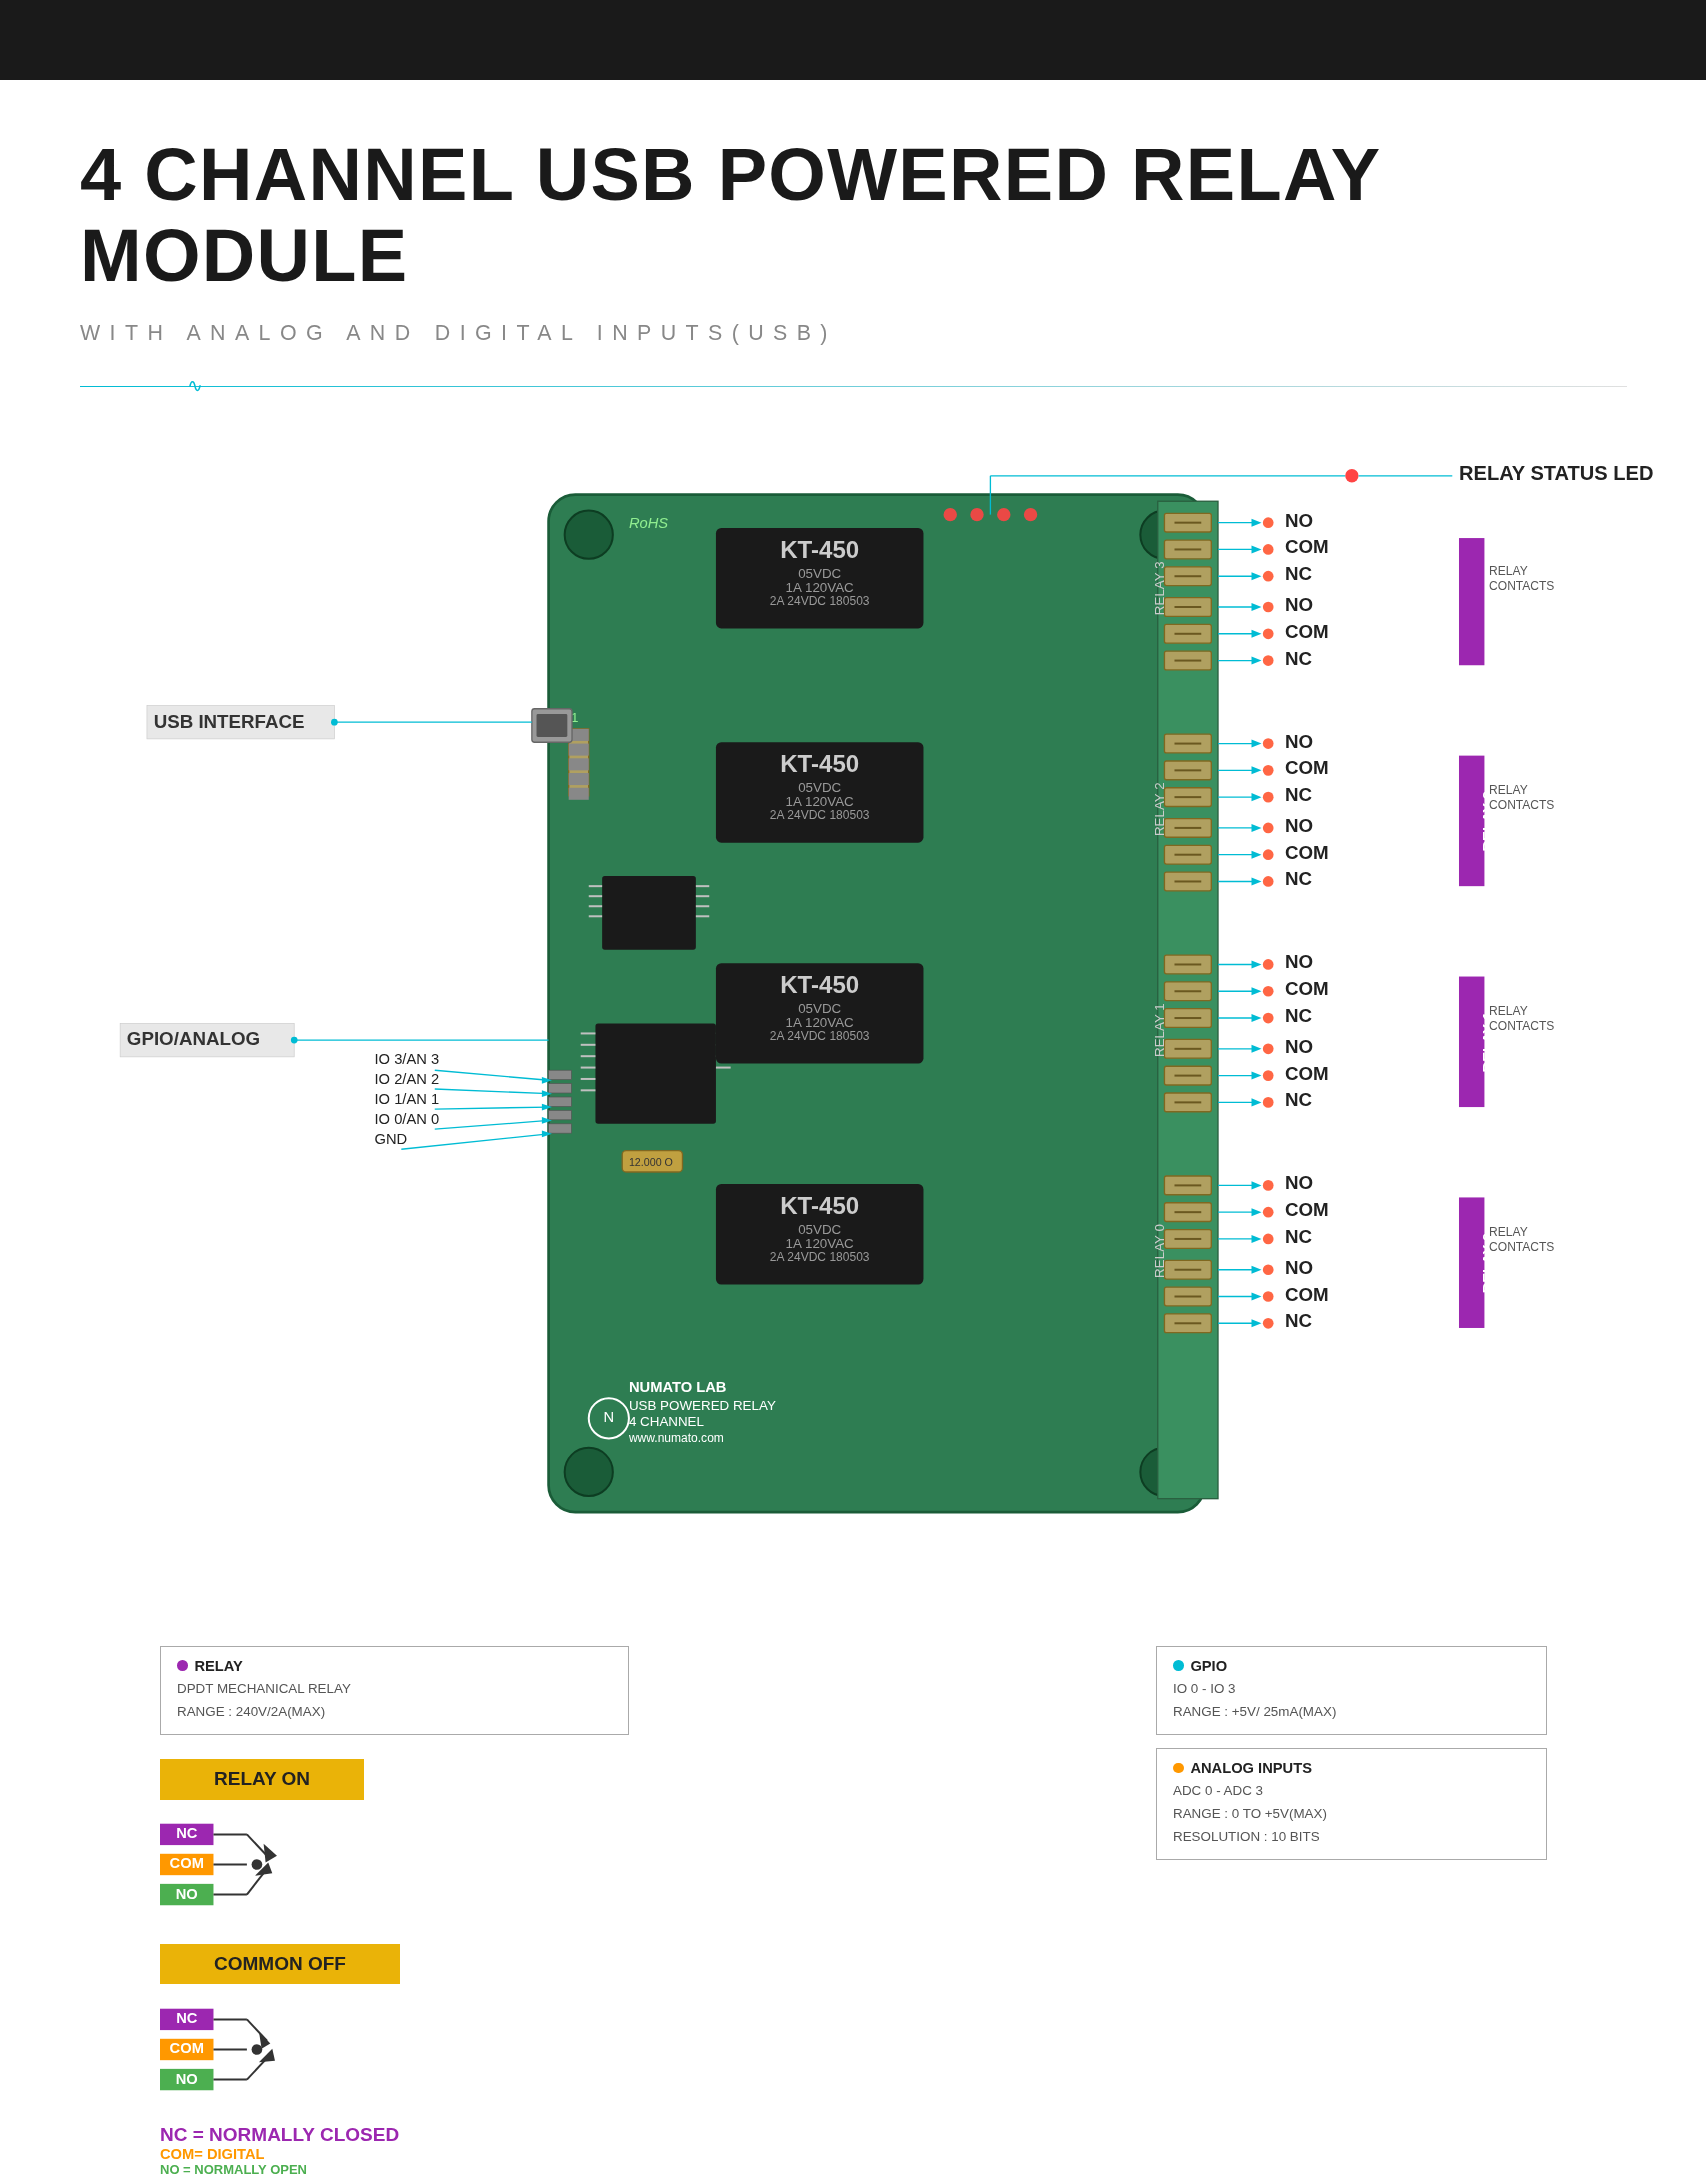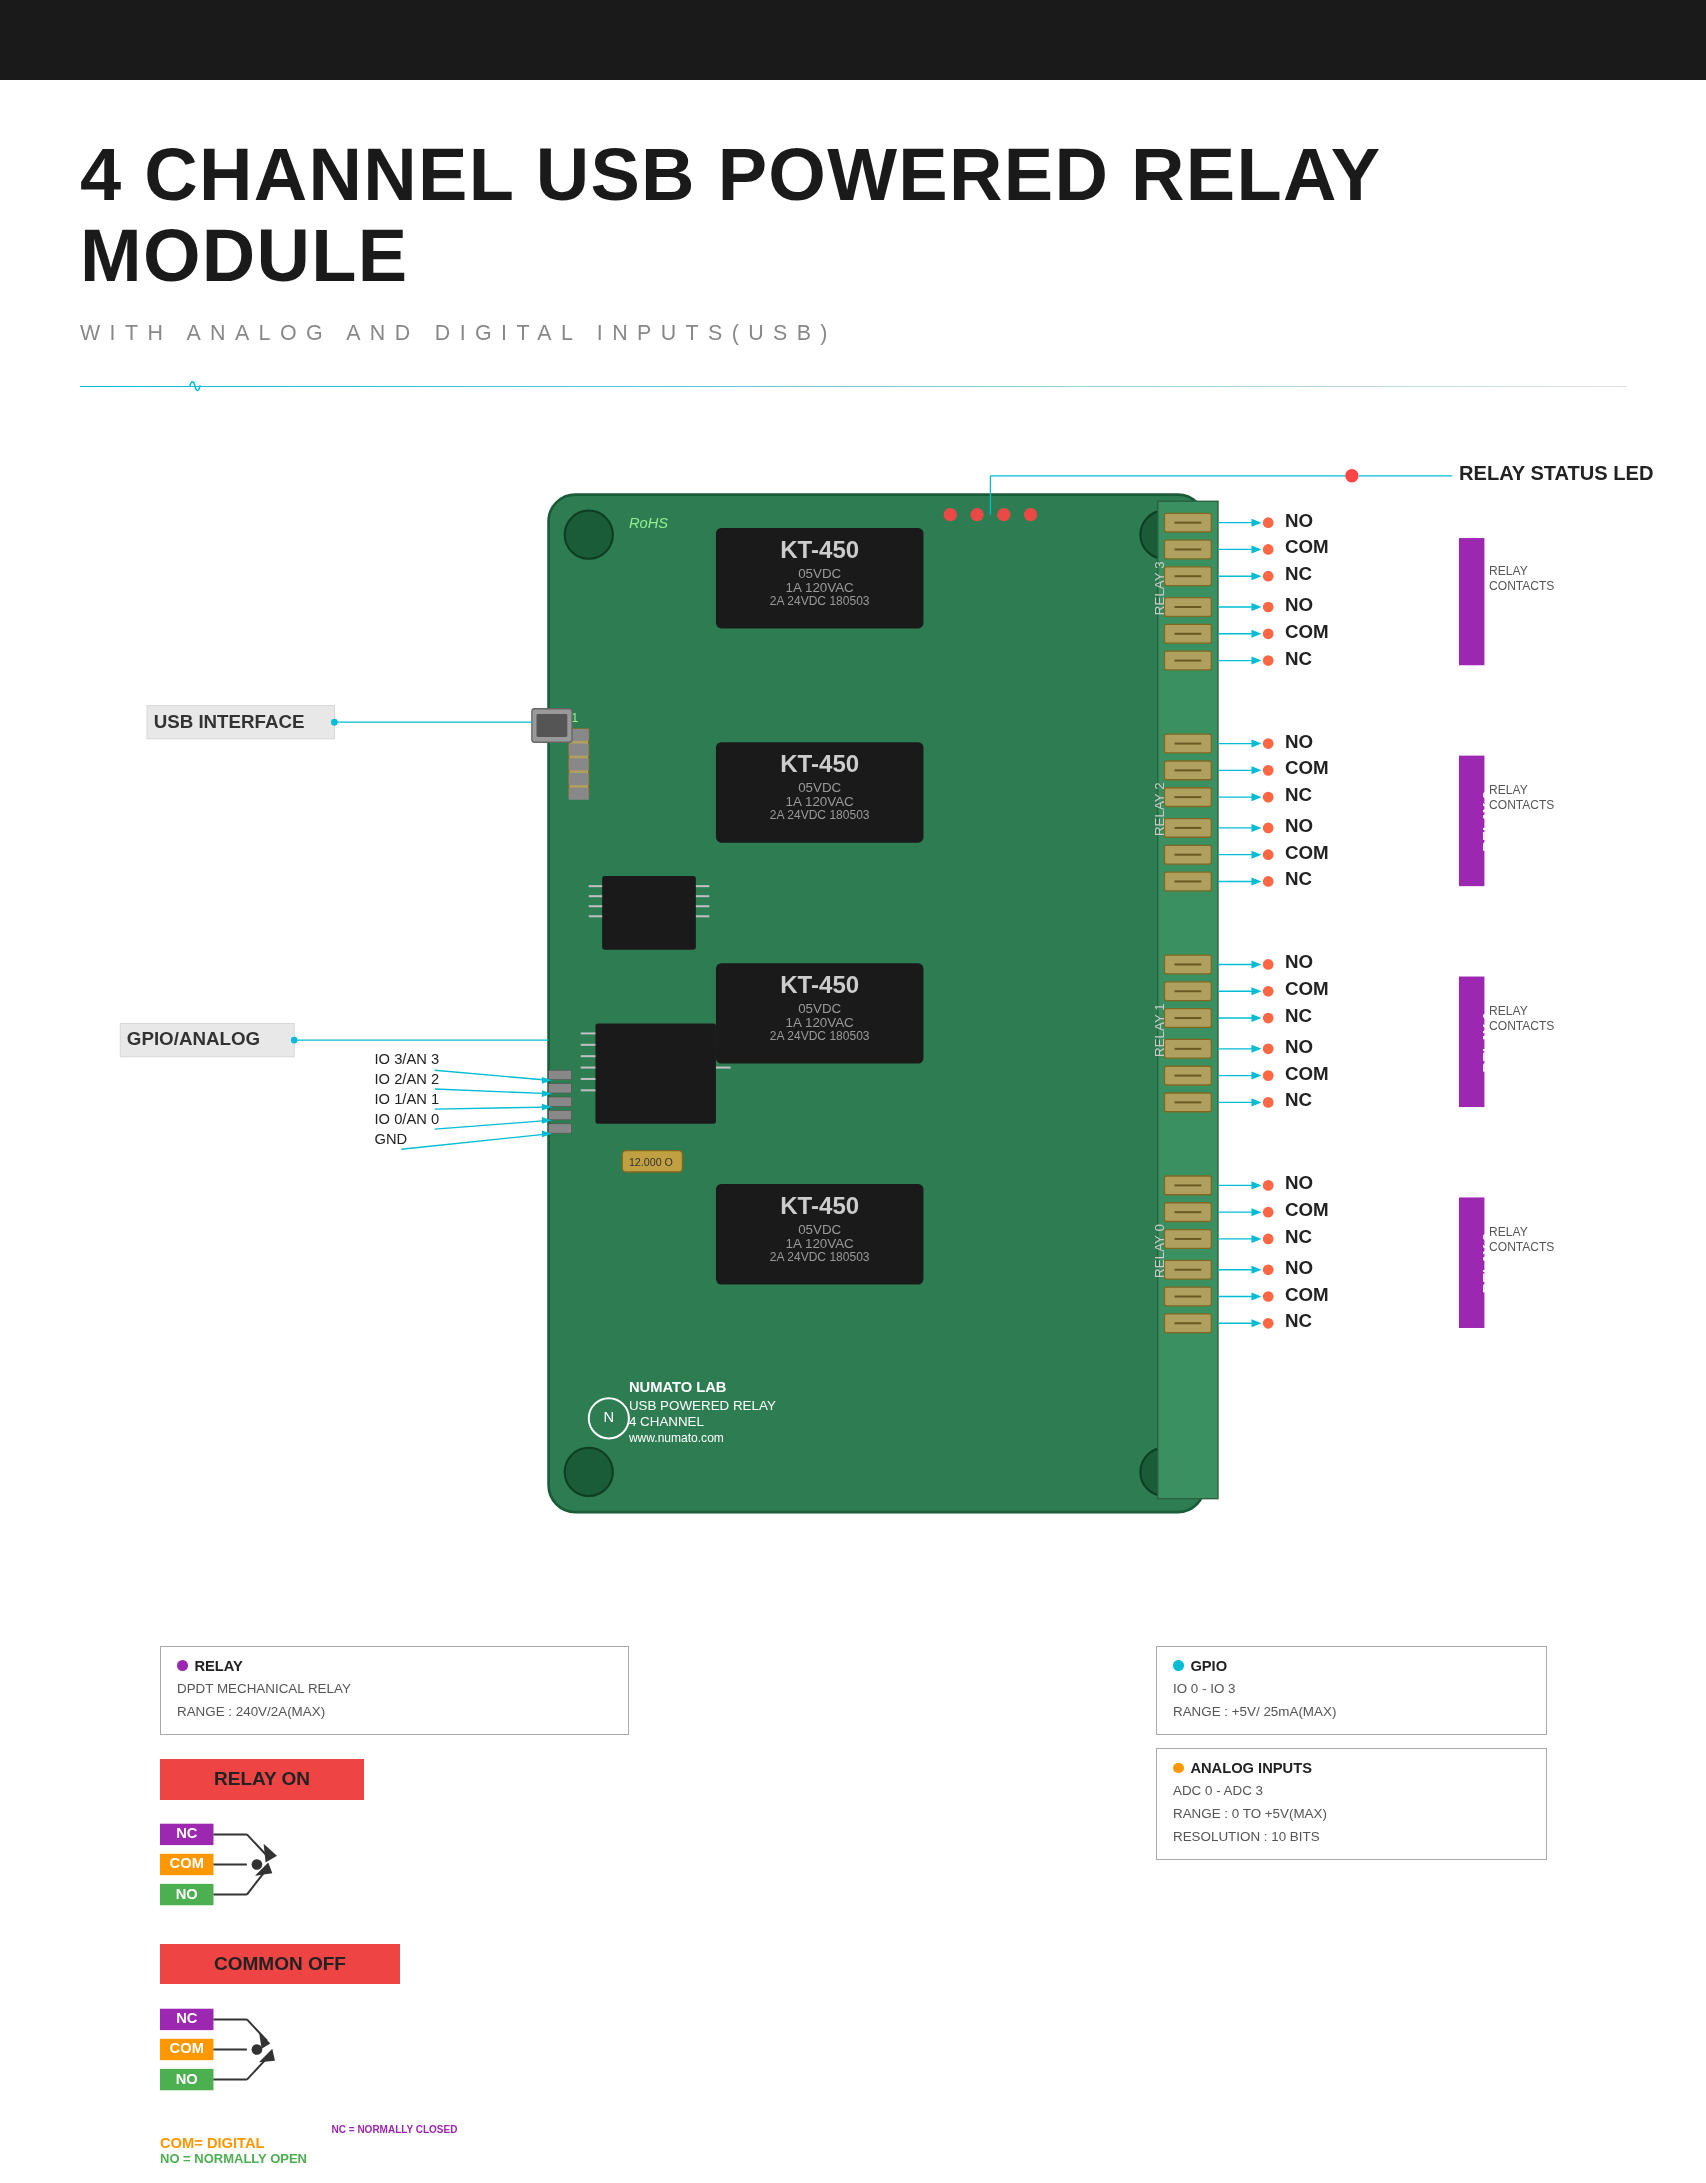--- a/index.html
+++ b/index.html
@@ -125,21 +125,21 @@
       color: #222;
     }
 
     .legend-item p {
       font-size: 13.4px;
       color: #555;
       line-height: 1.7;
     }
 
     .on-off-indicator {
-      background: #ef4444;
+      background: #eab308;
       text-align: center;
       padding: 9.4px 54px;
       font-size: 19px;
       font-weight: bold;
       color: #222;
       margin: 10.7px 0;
       display: inline-block;
     }
 
     .nc-com-no-diagram {
@@ -557,21 +557,21 @@
           <rect x="0" y="100" width="80" height="32" fill="#4caf50"></rect>
           <text x="40" y="122" fill="white" font-size="22" font-weight="bold" text-anchor="middle">NO</text>
           <line x1="80" y1="116" x2="130" y2="116" stroke="#333" stroke-width="3"></line>
           <line x1="130" y1="116" x2="160" y2="84" stroke="#333" stroke-width="3"></line>
           <polygon points="148,90 168,70 172,88" fill="#333"></polygon>
         </svg>
       </div>
 
       
       <div style="margin-top: 13.4px;">
-        <p style="color: #9c27b0; font-size: 10px; font-weight: bold; text-align: center;">NC  = NORMALLY CLOSED</p>
+        <p style="color: #9c27b0; font-size: 19px; font-weight: bold;">NC  = NORMALLY CLOSED</p>
         <p style="color: #ff9800; font-size: 14.7px; font-weight: bold;">COM= DIGITAL</p>
         <p style="color: #4caf50; font-size: 13px; font-weight: bold;">NO  = NORMALLY OPEN</p>
       </div>
 
     </div>
 
     <div class="right-legend">
 
       <div class="legend-item">
         <div class="legend-item-title">

